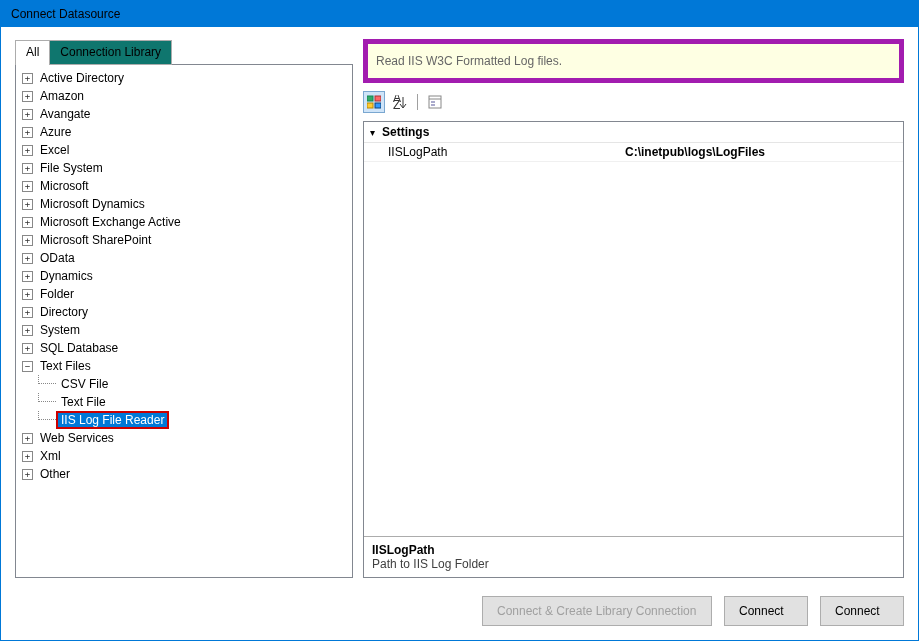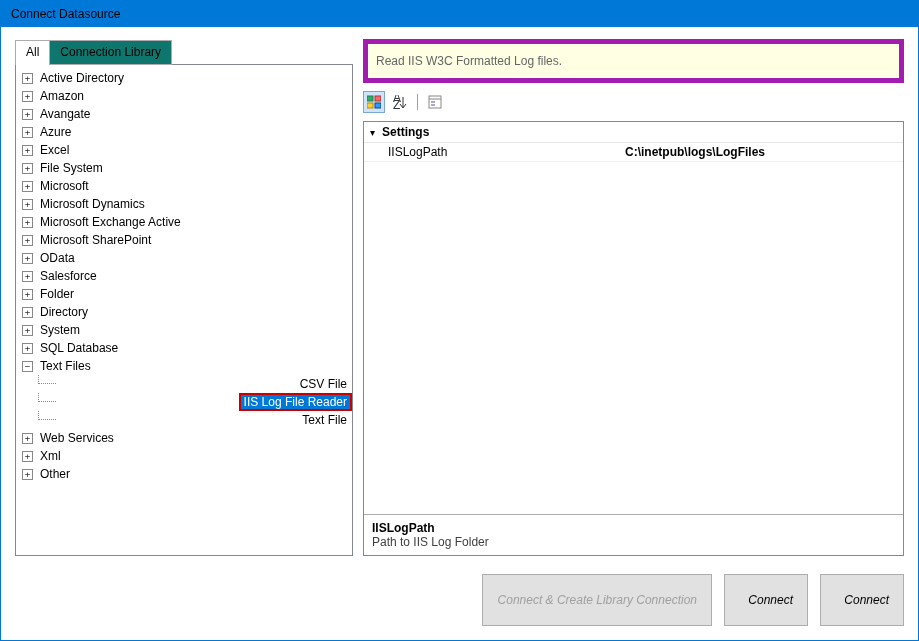--- a/index.html
+++ b/index.html
@@ -7,21 +7,21 @@
   .window { width: 919px; height: 641px; background: #fff; border: 1px solid #0078d7; display: flex; flex-direction: column; }
   .titlebar { background: #0078d7; color: #000000; padding: 6px 10px; font-size: 12px; }
   .content { flex: 1; display: flex; flex-direction: column; padding: 12px 14px 14px 14px; background: #fff; }
   .main-row { flex: 1; display: flex; gap: 10px; }
   .left-panel { width: 338px; display: flex; flex-direction: column; }
   .tabs { display: flex; position: relative; top: 1px; z-index: 2; }
   .tab { padding: 4px 10px 5px 10px; border: 1px solid #acacac; background: #fff; border-bottom: none; margin-right: -1px; cursor: pointer; }
   .tab.inactive { background: #0f766e; border-bottom: 1px solid #acacac; }
   .tree-box { flex: 1; border: 1px solid #828790; background: #fff; padding: 4px 2px; overflow: auto; }
   .tree-item { display: flex; align-items: center; height: 18px; padding-left: 4px; white-space: nowrap; }
-  .tree-item.child { padding-left: 20px; justify-content: space-between; }
+  .tree-item.child { padding-left: 20px; }
   .tree-item.child .dotline { width: 18px; border-left: 1px dotted #888; border-bottom: 1px dotted #888; height: 9px; margin-top: -9px; margin-right: 2px; }
   .expander { width: 11px; height: 11px; border: 1px solid #888; display: flex; align-items: center; justify-content: center; font-size: 9px; line-height: 1; margin-right: 4px; color: #333; background: #fff; cursor: pointer; font-family: monospace;}
   .tree-label { padding: 0 3px; }
   .selected-highlight { background: #0078d7; color: #fff; outline: 2px solid #cc0000; outline-offset: 0; }
   .right-panel { flex: 1; display: flex; flex-direction: column; gap: 6px; }
   .desc-box { border: 5px solid #a21caf; background: #feffe3; padding: 10px 8px; color: #666; min-height: 38px; }
   .toolbar { display: flex; align-items: center; gap: 4px; padding: 2px 0; }
   .tool-btn { border: 1px solid transparent; padding: 2px 3px; display: flex; align-items: center; justify-content: center; width: 22px; height: 22px; cursor: pointer; }
   .tool-btn.active { border: 1px solid #7aa7d0; background: #cfe4f8; }
   .tool-sep { width: 1px; height: 16px; background: #a0a0a0; margin: 0 2px; }
@@ -29,21 +29,21 @@
   .prop-header { display: flex; align-items: center; padding: 3px 6px; border-bottom: 1px solid #e5e5e5; }
   .prop-header .caret { width: 12px; font-size: 10px; }
   .prop-header .label { font-weight: bold; text-align: right; }
   .prop-row { display: flex; border-bottom: 1px solid #f0f0f0; }
   .prop-row .key { width: 240px; padding: 2px 6px 2px 24px; }
   .prop-row .val { flex: 1; padding: 2px 6px; font-weight: bold; margin-left: 15px; }
   .prop-footer { border-top: 1px solid #acacac; padding: 6px 8px; margin-top: auto; }
   .prop-footer .pf-title { font-weight: bold; }
   .prop-footer .pf-desc { color: #404040; }
   .button-row { display: flex; justify-content: flex-end; gap: 12px; padding-top: 18px; }
-  .btn { min-width: 84px; padding: 18px 14px; border: 1px solid #adadad; background: #e1e1e1; cursor: pointer; text-align: right; font-style: italic; }
+  .btn { min-width: 84px; padding: 7px 14px; border: 1px solid #adadad; background: #e1e1e1; cursor: pointer; text-align: left; }
   .btn.wide { min-width: 230px; }
   .btn.disabled { color: #a0a0a0; background: #e1e1e1; cursor: default; }
   .icon-cat svg, .icon-sort svg, .icon-pages svg { display: block; }
 </style>
 </head>
 <body>
 
 <div class="window">
   <div class="titlebar">
     <span>Connect Datasource</span>
@@ -96,21 +96,21 @@
             <div class="tree-item">
               <span class="expander">+</span>
               <span class="tree-label">Microsoft SharePoint</span>
             </div>
             <div class="tree-item">
               <span class="expander">+</span>
               <span class="tree-label">OData</span>
             </div>
             <div class="tree-item">
               <span class="expander">+</span>
-              <span class="tree-label">Salesforce</span>
+              <span class="tree-label">Dynamics</span>
             </div>
             <div class="tree-item">
               <span class="expander">+</span>
               <span class="tree-label">Folder</span>
             </div>
             <div class="tree-item">
               <span class="expander">+</span>
               <span class="tree-label">Directory</span>
             </div>
             <div class="tree-item">
@@ -124,25 +124,25 @@
             <div class="tree-item">
               <span class="expander">−</span>
               <span class="tree-label">Text Files</span>
             </div>
             <div class="tree-item child">
               <span class="dotline"></span>
               <span class="tree-label">CSV File</span>
             </div>
             <div class="tree-item child">
               <span class="dotline"></span>
-              <span class="tree-label selected-highlight">IIS Log File Reader</span>
+              <span class="tree-label">Text File</span>
             </div>
             <div class="tree-item child">
               <span class="dotline"></span>
-              <span class="tree-label">Text File</span>
+              <span class="tree-label selected-highlight">IIS Log File Reader</span>
             </div>
             <div class="tree-item">
               <span class="expander">+</span>
               <span class="tree-label">Web Services</span>
             </div>
             <div class="tree-item">
               <span class="expander">+</span>
               <span class="tree-label">Xml</span>
             </div>
             <div class="tree-item">

